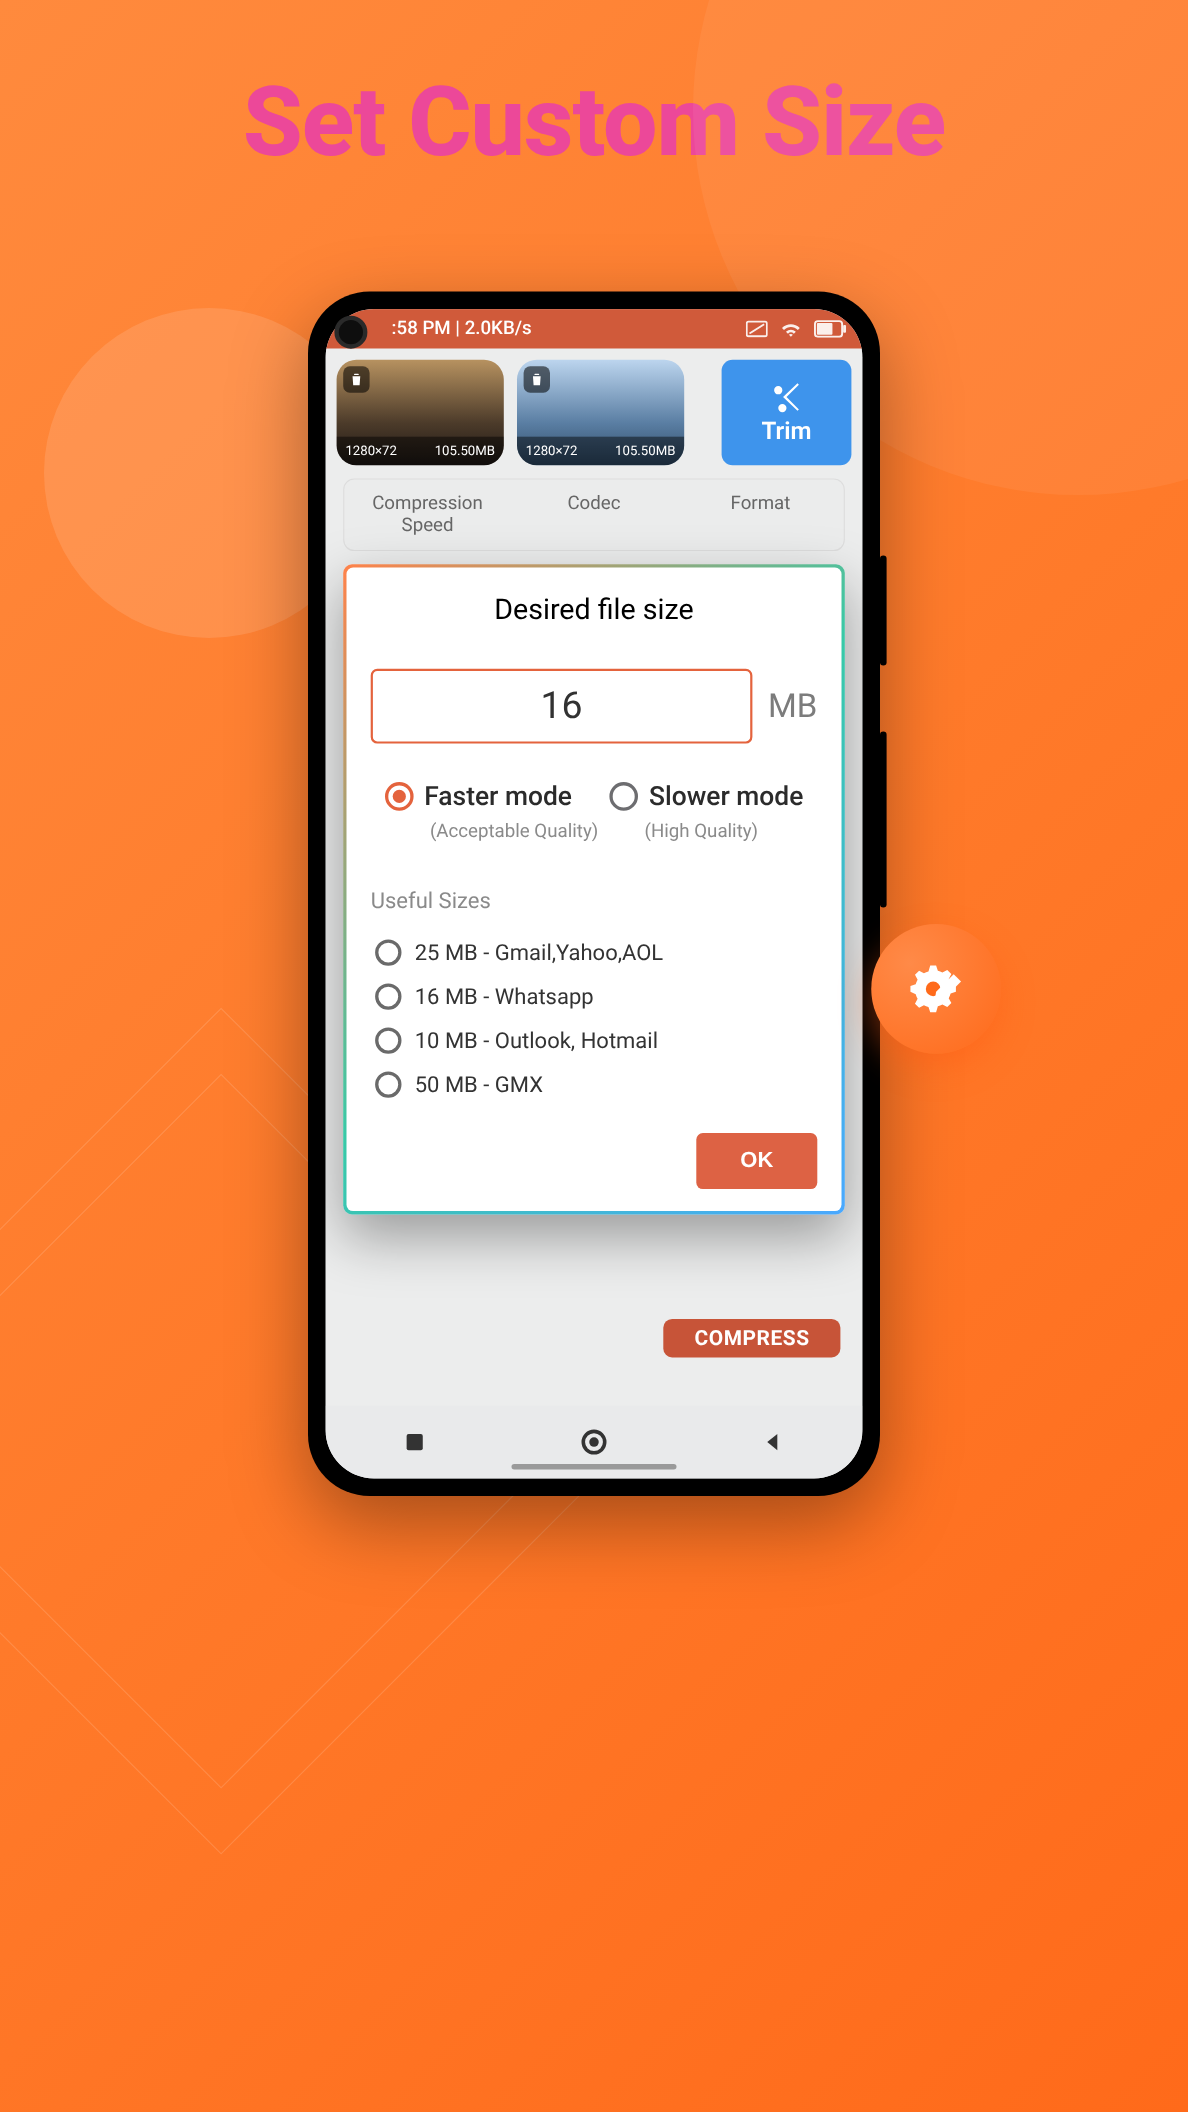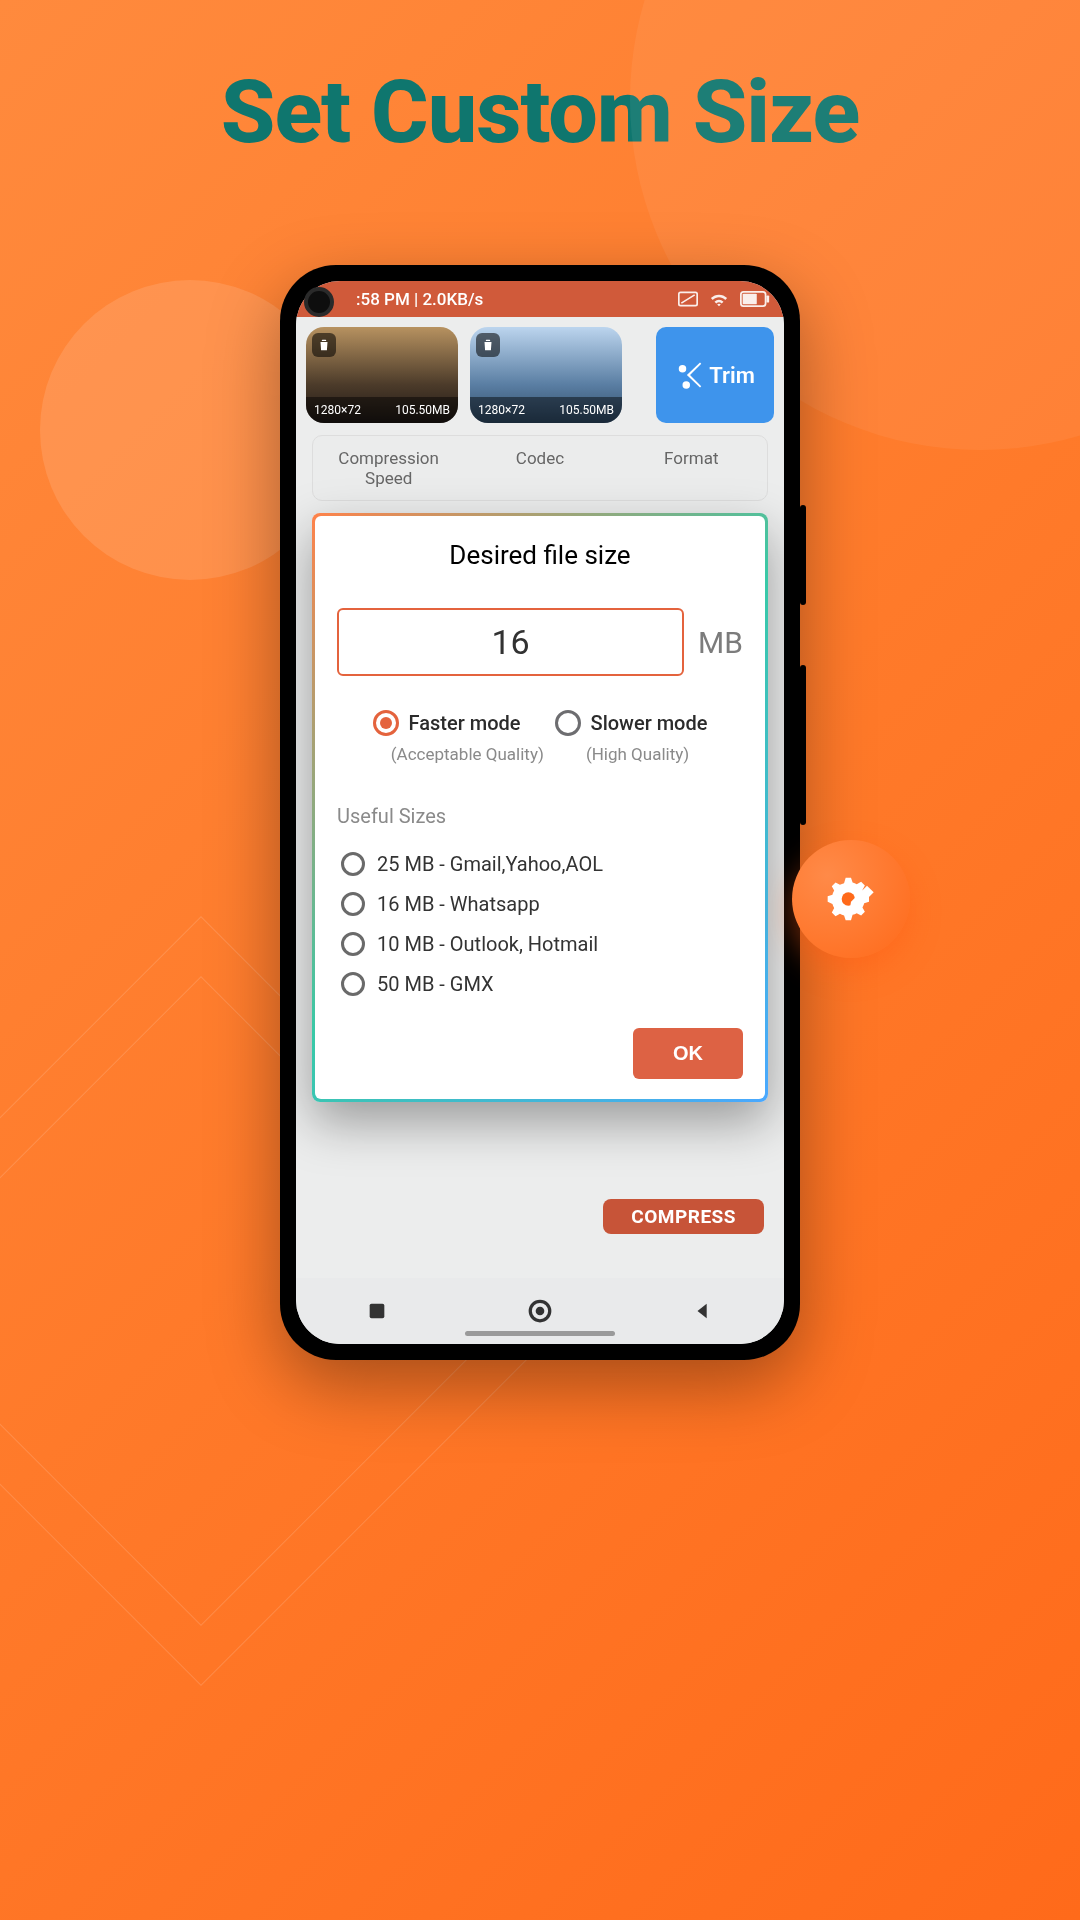--- a/index.html
+++ b/index.html
@@ -9,21 +9,21 @@
   background: linear-gradient(135deg, #ff8a3d 0%, #ff7a2a 50%, #ff6a1a 100%);
   position: relative; overflow: hidden;
 }
 
 .bg-circle-1 { position:absolute; width:300px;height:300px;border-radius:50%;background:rgba(255,255,255,0.12); left:40px; top:280px;}
 .bg-circle-2 { position:absolute; width:700px;height:700px;border-radius:50%;background:rgba(255,255,255,0.06); right:-250px; top:-250px;}
 .bg-lines { position:absolute; left:-50px; bottom:400px; width:400px; height:500px; pointer-events:none; }
 .bg-lines::before, .bg-lines::after { content:""; position:absolute; border:1px solid rgba(255,255,255,0.15); width:500px; height:500px; transform:rotate(45deg);}
 .bg-lines::after{ top:60px; }
 
-.hero { text-align:center; color:#0f766e; padding-top:60px; }
+.hero { text-align:center; color:#ec4899; padding-top:60px; }
 .hero h1 { font-size:88px; font-weight:800; letter-spacing:-1px; }
 .hero h2 { font-size:52px; font-weight:500; margin-top:18px; opacity:0.95;}
 
 
 .phone { position:absolute; left:50%; top:265px; transform:translateX(-50%);
   width:520px; height:1095px; border-radius:56px; background:#000; padding:16px 16px;
   box-shadow: 0 25px 70px rgba(0,0,0,0.35);
 }
 .phone .side-btn { position:absolute; right:-6px; background:#000; width:6px; border-radius:3px;}
 .phone .side-btn.b1{ top:240px; height:100px;}
@@ -42,21 +42,21 @@
 .app-bg { position:absolute; inset:0; top:36px; background:#eceded; filter: blur(0); }  
 .app-blur { filter: blur(0.5px); }
 
 .cards { display:flex; gap:12px; padding:10px 10px 0 10px;}
 .thumb { position:relative; flex:0 0 152px; height:96px; border-radius:18px; overflow:hidden;
   background: linear-gradient(180deg,#b79260 0%, #4c3b2a 60%, #1e1815 100%); }
 .thumb2 { background: linear-gradient(180deg,#bcd5ee 0%, #5a7ea3 60%, #304c68 100%); }
 .thumb .del { position:absolute; left:6px; top:6px; width:24px;height:24px;border-radius:6px;background:rgba(0,0,0,.55); display:flex;align-items:center;justify-content:center;}
 .thumb .del svg{fill:#fff;}
 .thumb .meta { position:absolute; bottom:0; left:0; right:0; height:26px; background:rgba(0,0,0,.45); color:#fff; font-size:12px; display:flex; justify-content:space-between; padding:0 8px; align-items:center;}
-.trim { flex:0 0 118px; height:96px; border-radius:10px; background:#3e94ec; color:#fff; display:flex; flex-direction:row; align-items:center; justify-content:center; gap:4px; margin-left:auto;}
+.trim { flex:0 0 118px; height:96px; border-radius:10px; background:#3e94ec; color:#fff; display:flex; flex-direction:column; align-items:center; justify-content:center; gap:4px; margin-left:auto;}
 .trim span{font-size:22px;font-weight:600;}
 .trim svg{fill:#fff;}
 
 .opts-row { margin:12px 16px 0; background:#ebecec; border:1px solid #ddd; border-radius:10px; display:flex; }
 .opt { flex:1; text-align:center; padding:12px 2px; color:#666; font-size:17px;}
 
 
 .compress-btn { position:absolute; right:20px; bottom:110px; background:#c75438; color:#fff; font-weight:700; font-size:19px; letter-spacing:.5px; padding:6px 28px; border-radius:8px;}
 
 
@@ -67,21 +67,21 @@
 
 .modal-wrap{ position:absolute; left:16px; right:16px; top:232px; z-index:3; border-radius:8px;
   padding:3px; background:linear-gradient(135deg,#ff824a,#38c9a7,#4aa8ff); box-shadow:0 20px 50px rgba(0,0,0,.35);}
 .modal{ background:#fff; border-radius:6px; padding:24px 22px 20px;}
 .modal-title{ text-align:center; color:#000000; font-size:26px; margin-bottom:38px;}
 .size-row{ display:flex; align-items:center; gap:14px; margin-bottom:34px;}
 .size-input{ flex:1; border:2px solid #e4633d; border-radius:6px; height:68px; display:flex; align-items:center; justify-content:center; font-size:34px; color:#323232;}
 .unit{ color:#7c7c7c; font-size:30px;}
 
 .mode-row{ display:flex; justify-content:center; gap:34px;}
-.mode{ display:flex; align-items:center; gap:10px; font-size:20px; color:#2b2b2b; font-weight:500;}
+.mode{ display:flex; align-items:center; gap:10px; font-size:24px; color:#2b2b2b; font-weight:500;}
 .radio{ width:26px;height:26px;border-radius:50%;border:3px solid #6d6d70; display:inline-flex; align-items:center; justify-content:center;}
 .radio.sel{ border-color:#e4633d;}
 .radio.sel::after{content:"";width:12px;height:12px;border-radius:50%;background:#e4633d;}
 .mode-sub{ display:flex; justify-content:center; gap:42px; margin-top:8px; color:#8a8a8a; font-size:17px;}
 
 .useful{ margin-top:40px;}
 .useful h4{ color:#8a8a8a; font-weight:400; font-size:20px; margin-bottom:16px;}
 .useful .item{ display:flex; align-items:center; gap:12px; padding:8px 4px; font-size:20px; color:#333;}
 .useful .r{ width:24px;height:24px;border-radius:50%;border:3px solid #6a6a6a; flex:0 0 24px;}
 .ok-btn{ margin-top:24px; margin-left:auto; display:block; background:#dd6244; color:#fff; font-size:20px; font-weight:700; padding:14px 40px; border-radius:6px; border:none;}

